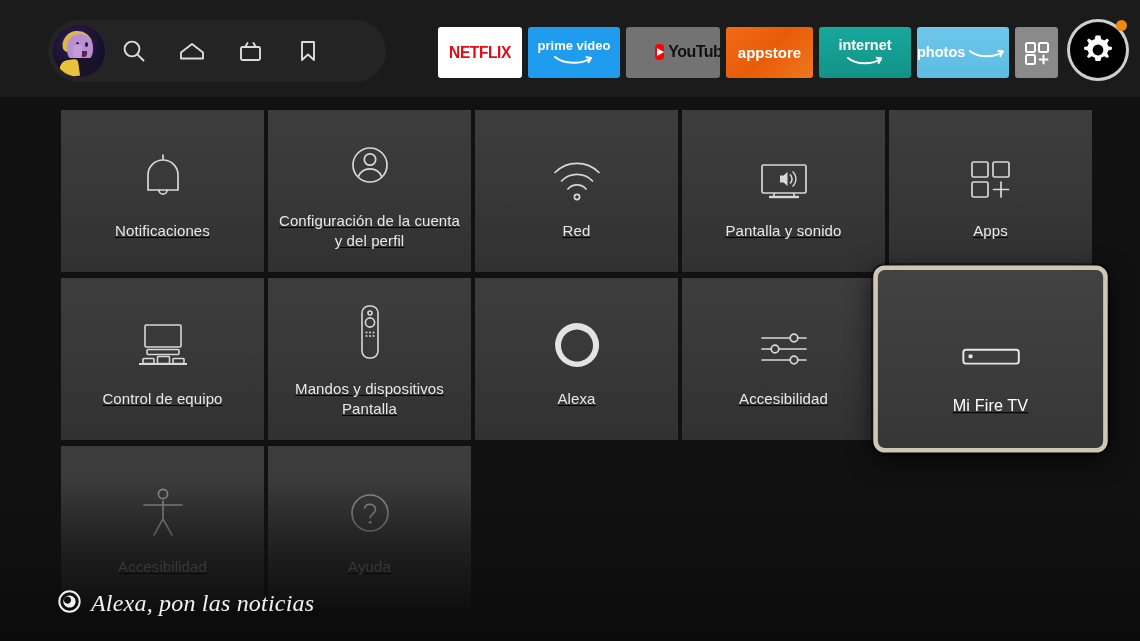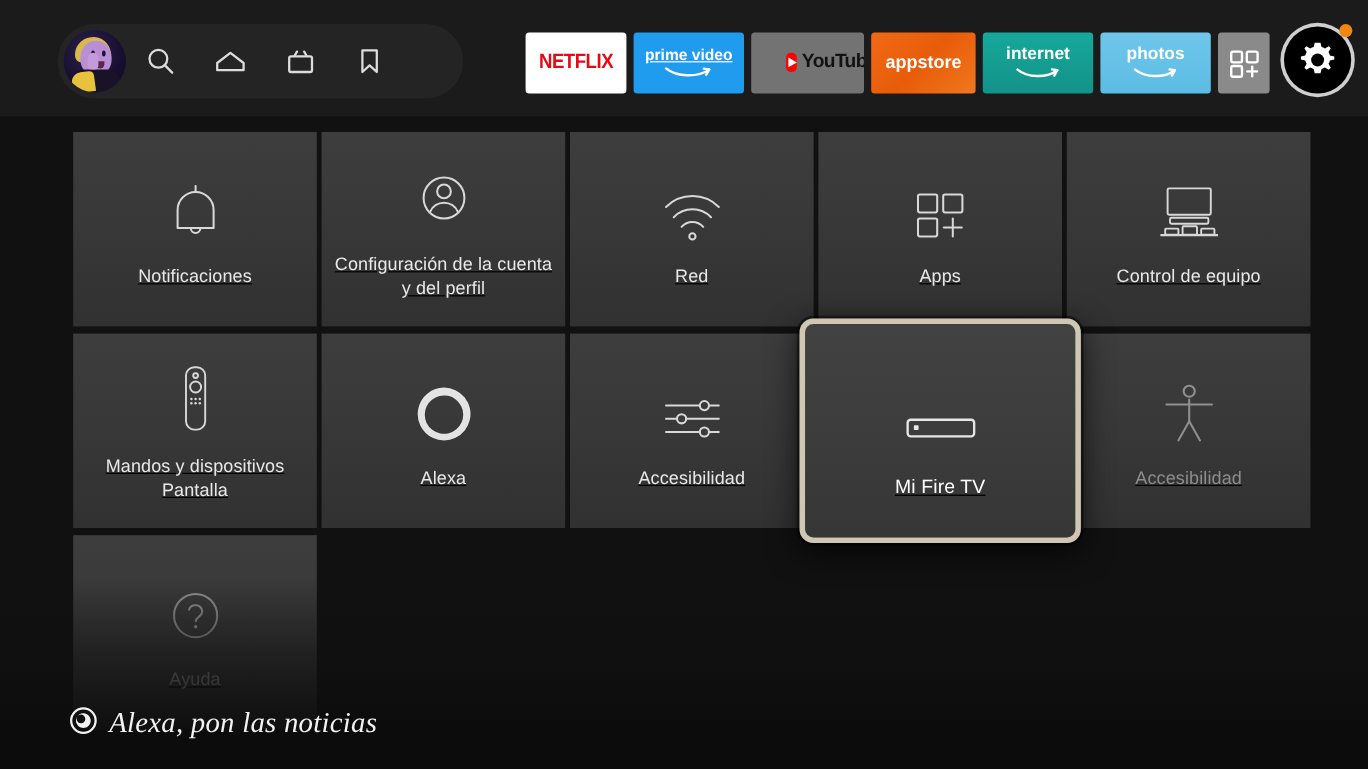--- a/index.html
+++ b/index.html
@@ -83,39 +83,39 @@
     overflow: hidden; position: relative;
     font-weight: bold;
   }
   .app-netflix { width: 84px; background: #ffffff; }
   .app-netflix .txt {
     color: #e50914; font-size: 15.5px; font-weight: 900;
     letter-spacing: -0.4px; font-family: "Liberation Sans", sans-serif;
     transform: scaleY(1.12);
   }
   .app-prime { width: 92px; background: #1f9ced; flex-direction: column; }
-  .app-prime .txt { color: #ffffff; font-size: 13px; font-weight: 600; line-height: 1; text-decoration: underline; }
+  .app-prime .txt { color: #ffffff; font-size: 13px; font-weight: 600; line-height: 1; }
   .app-yt { width: 94px; background: #737373; gap: 4px; padding-left: 40px; }
   .yt-play {
     width: 23px; height: 16px; background: #ff0000; border-radius: 4px;
     display: flex; align-items: center; justify-content: center;
   }
   .yt-play::after {
     content: ""; width: 0; height: 0;
     border-left: 7px solid #fff;
     border-top: 4.5px solid transparent;
     border-bottom: 4.5px solid transparent;
     margin-left: 2px;
   }
   .app-yt .txt { color: #111; font-size: 16px; font-weight: 700; letter-spacing: -0.5px; }
   .app-store { width: 87px; background: linear-gradient(135deg,#f06a16 0%, #e85c09 50%, #f07820 100%); }
   .app-store .txt { color: #ffffff; font-size: 15px; font-weight: 600; }
   .app-internet { width: 92px; background: linear-gradient(180deg,#17a89b 0%, #139288 100%); flex-direction: column; }
   .app-internet .txt { color: #ffffff; font-size: 14.5px; font-weight: 600; line-height: 1; }
-  .app-photos { width: 92px; background: linear-gradient(180deg,#6fc6ea 0%, #5cbce4 100%); flex-direction: column; }
+  .app-photos { width: 92px; background: linear-gradient(180deg,#6fc6ea 0%, #5cbce4 100%); flex-direction: row; }
   .app-photos .txt { color: #ffffff; font-size: 14.5px; font-weight: 600; line-height: 1; }
   .smile { margin-top: 2px; }
   .app-more {
     width: 43px; background: #8a8a8a;
   }
   .gear-wrap {
     width: 62px; height: 62px; margin-left: 3px; margin-top: -5px;
     border-radius: 50%;
     background: #cfcfcf;
     display: flex; align-items: center; justify-content: center;
@@ -333,20 +333,33 @@
         <svg width="56" height="46" viewBox="0 0 56 46" fill="none" stroke="#d8d8d8" stroke-width="1.7" stroke-linecap="round">
           <path d="M6 15.5 a31 31 0 0 1 44 0"></path>
           <path d="M12.5 24 a21.5 21.5 0 0 1 31 0"></path>
           <path d="M19 32 a12 12 0 0 1 18 0"></path>
           <circle cx="28" cy="40" r="2.6"></circle>
         </svg>
       </div>
       <div class="lbl">Red</div>
     </div>
 
+    <div class="tile">
+      <div class="ic">
+        <svg width="60" height="48" viewBox="0 0 60 48" fill="none" stroke="#d8d8d8" stroke-width="1.7" stroke-linejoin="round">
+          <rect x="8" y="10" width="44" height="28" rx="1.5"></rect>
+          <path d="M15 42 L45 42" stroke-width="2.4"></path>
+          <path d="M20 38 L20 42 M40 38 L40 42"></path>
+          <path d="M26 20.5 L29.5 20.5 L33.5 17 L33.5 31 L29.5 27.5 L26 27.5 Z" fill="#d8d8d8" stroke="none"></path>
+          <path d="M36 19.5 a6 6 0 0 1 0 9" stroke-width="1.6"></path>
+          <path d="M38.5 16.5 a10 10 0 0 1 0 15" stroke-width="1.4"></path>
+        </svg>
+      </div>
+      <div class="lbl">Pantalla y sonido</div>
+    </div>
 
     <div class="tile">
       <div class="ic">
         <svg width="54" height="50" viewBox="0 0 54 50" fill="none" stroke="#d8d8d8" stroke-width="1.7" stroke-linecap="round">
           <rect x="8" y="9" width="16" height="15" rx="1.5"></rect>
           <rect x="29" y="9" width="16" height="15" rx="1.5"></rect>
           <rect x="8" y="29" width="16" height="15" rx="1.5"></rect>
           <line x1="37" y1="29" x2="37" y2="44"></line>
           <line x1="29.5" y1="36.5" x2="44.5" y2="36.5"></line>
         </svg>

